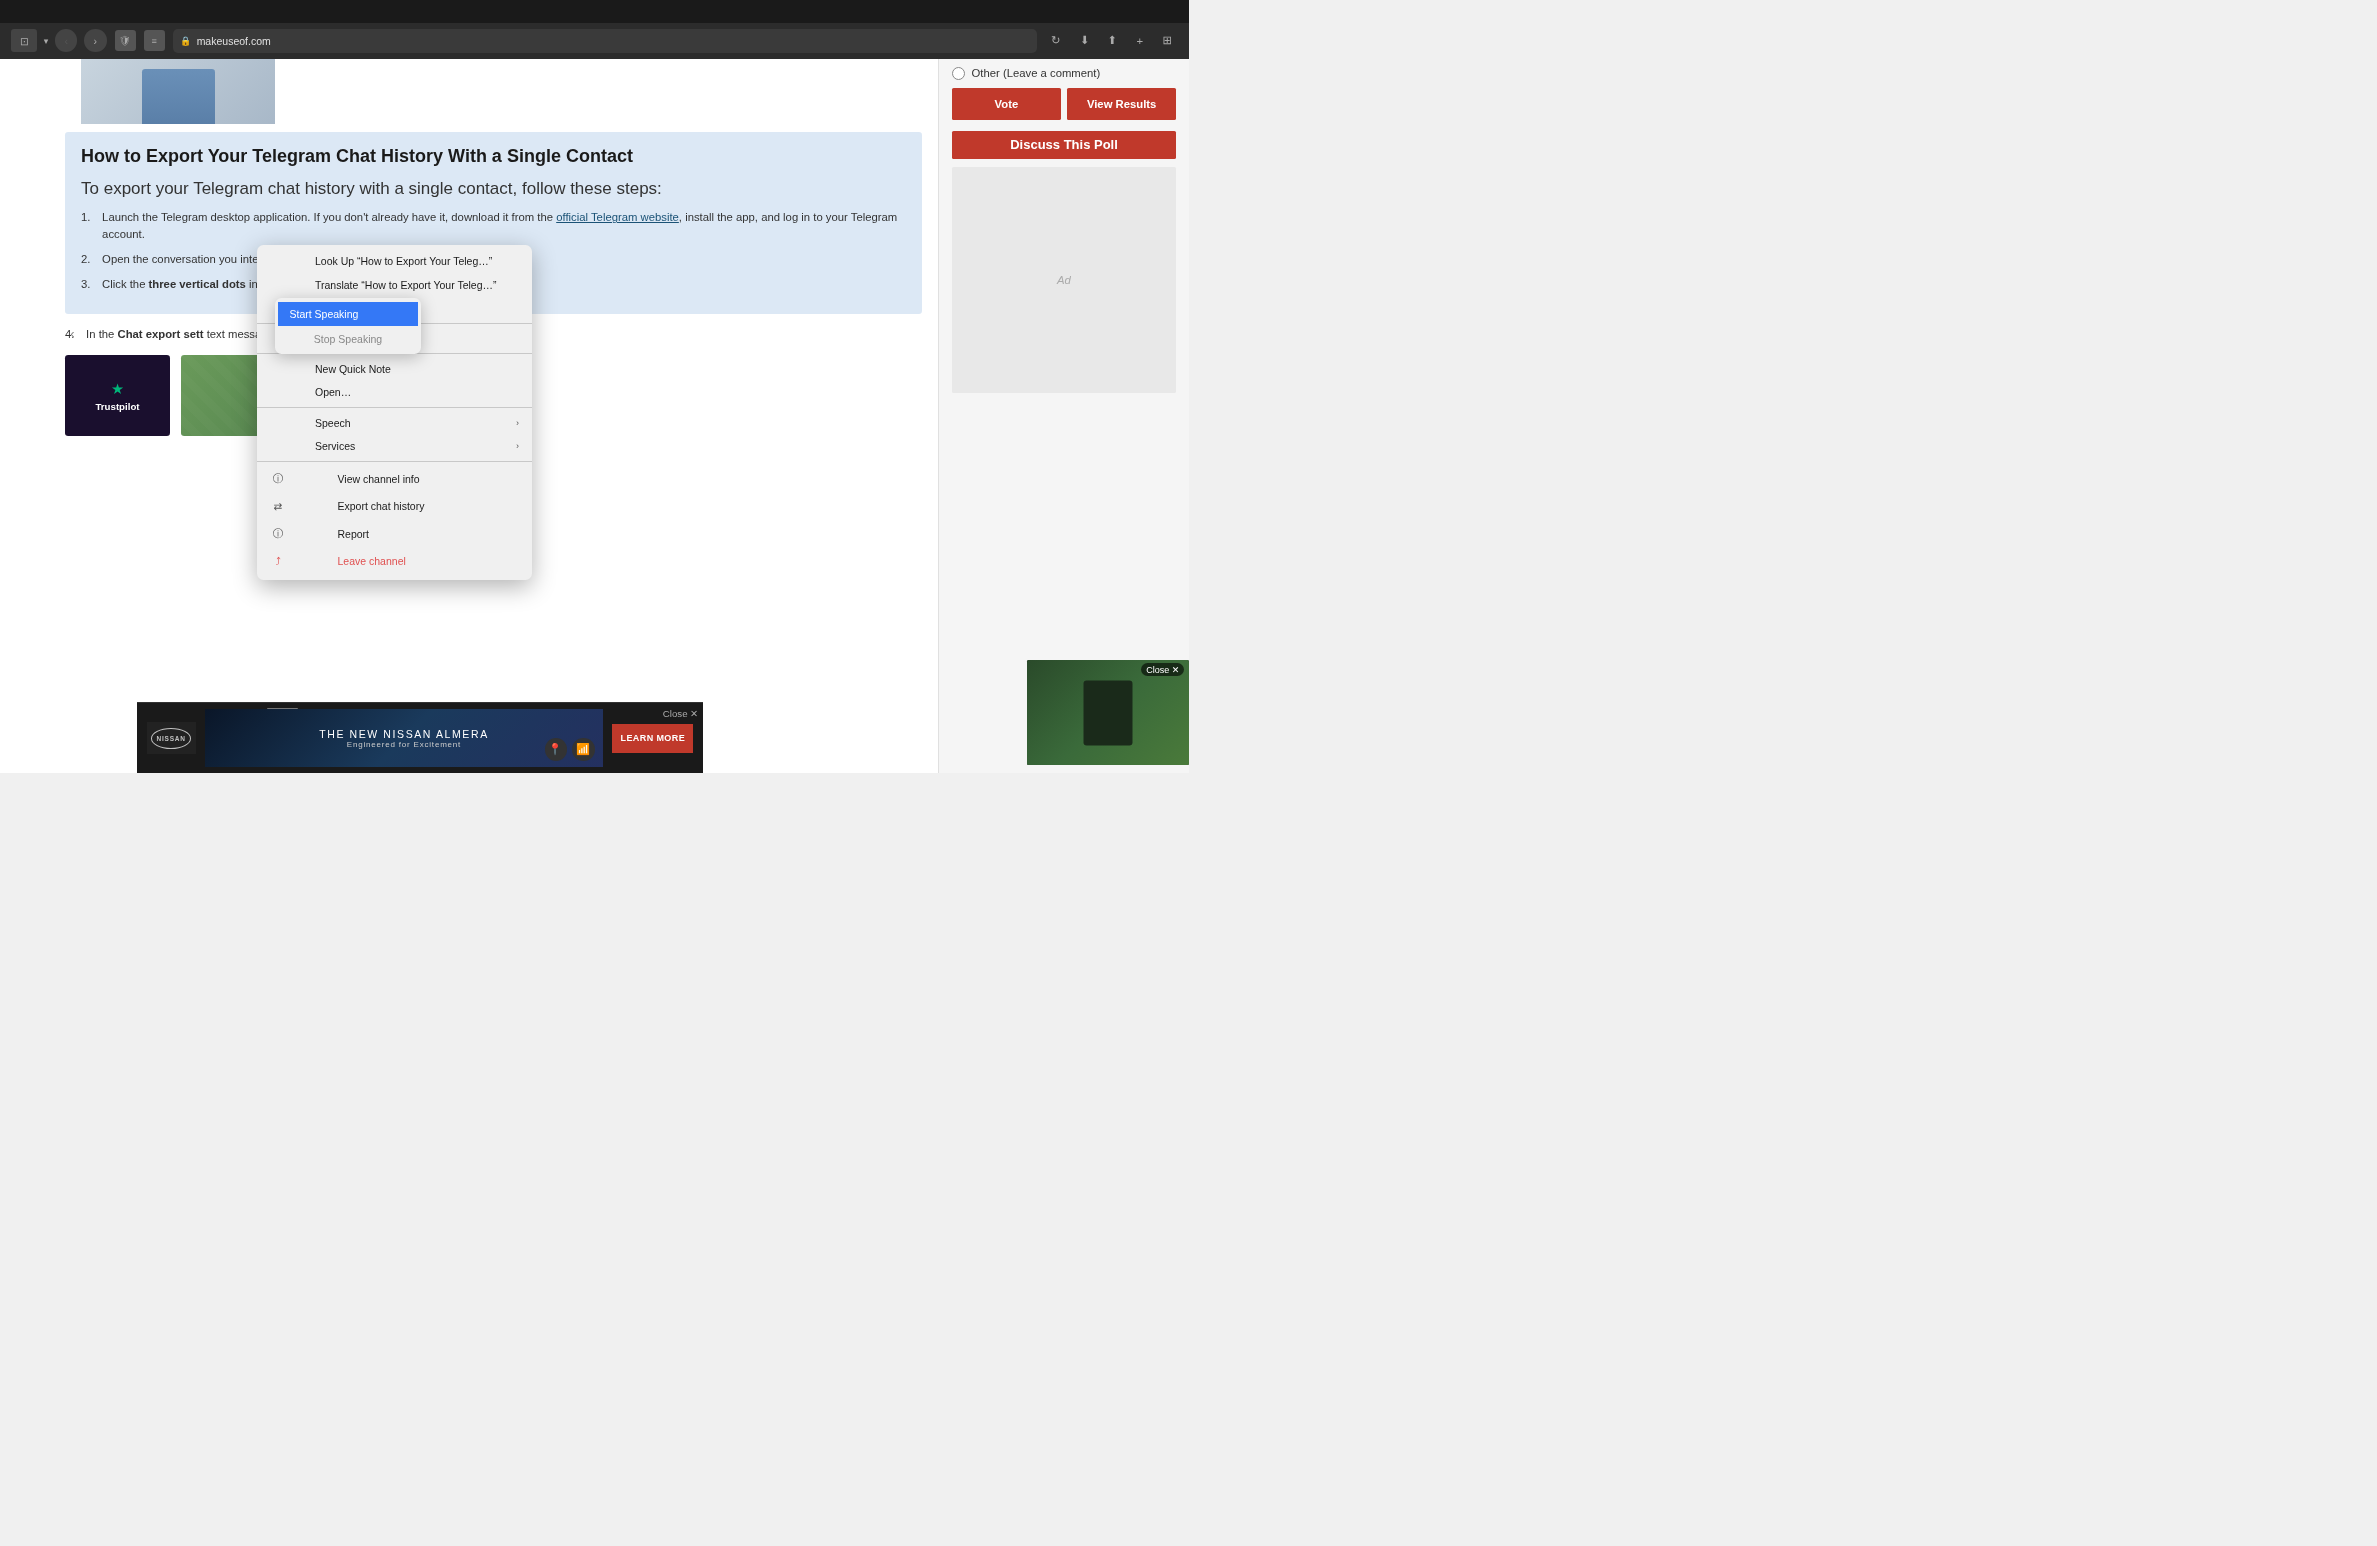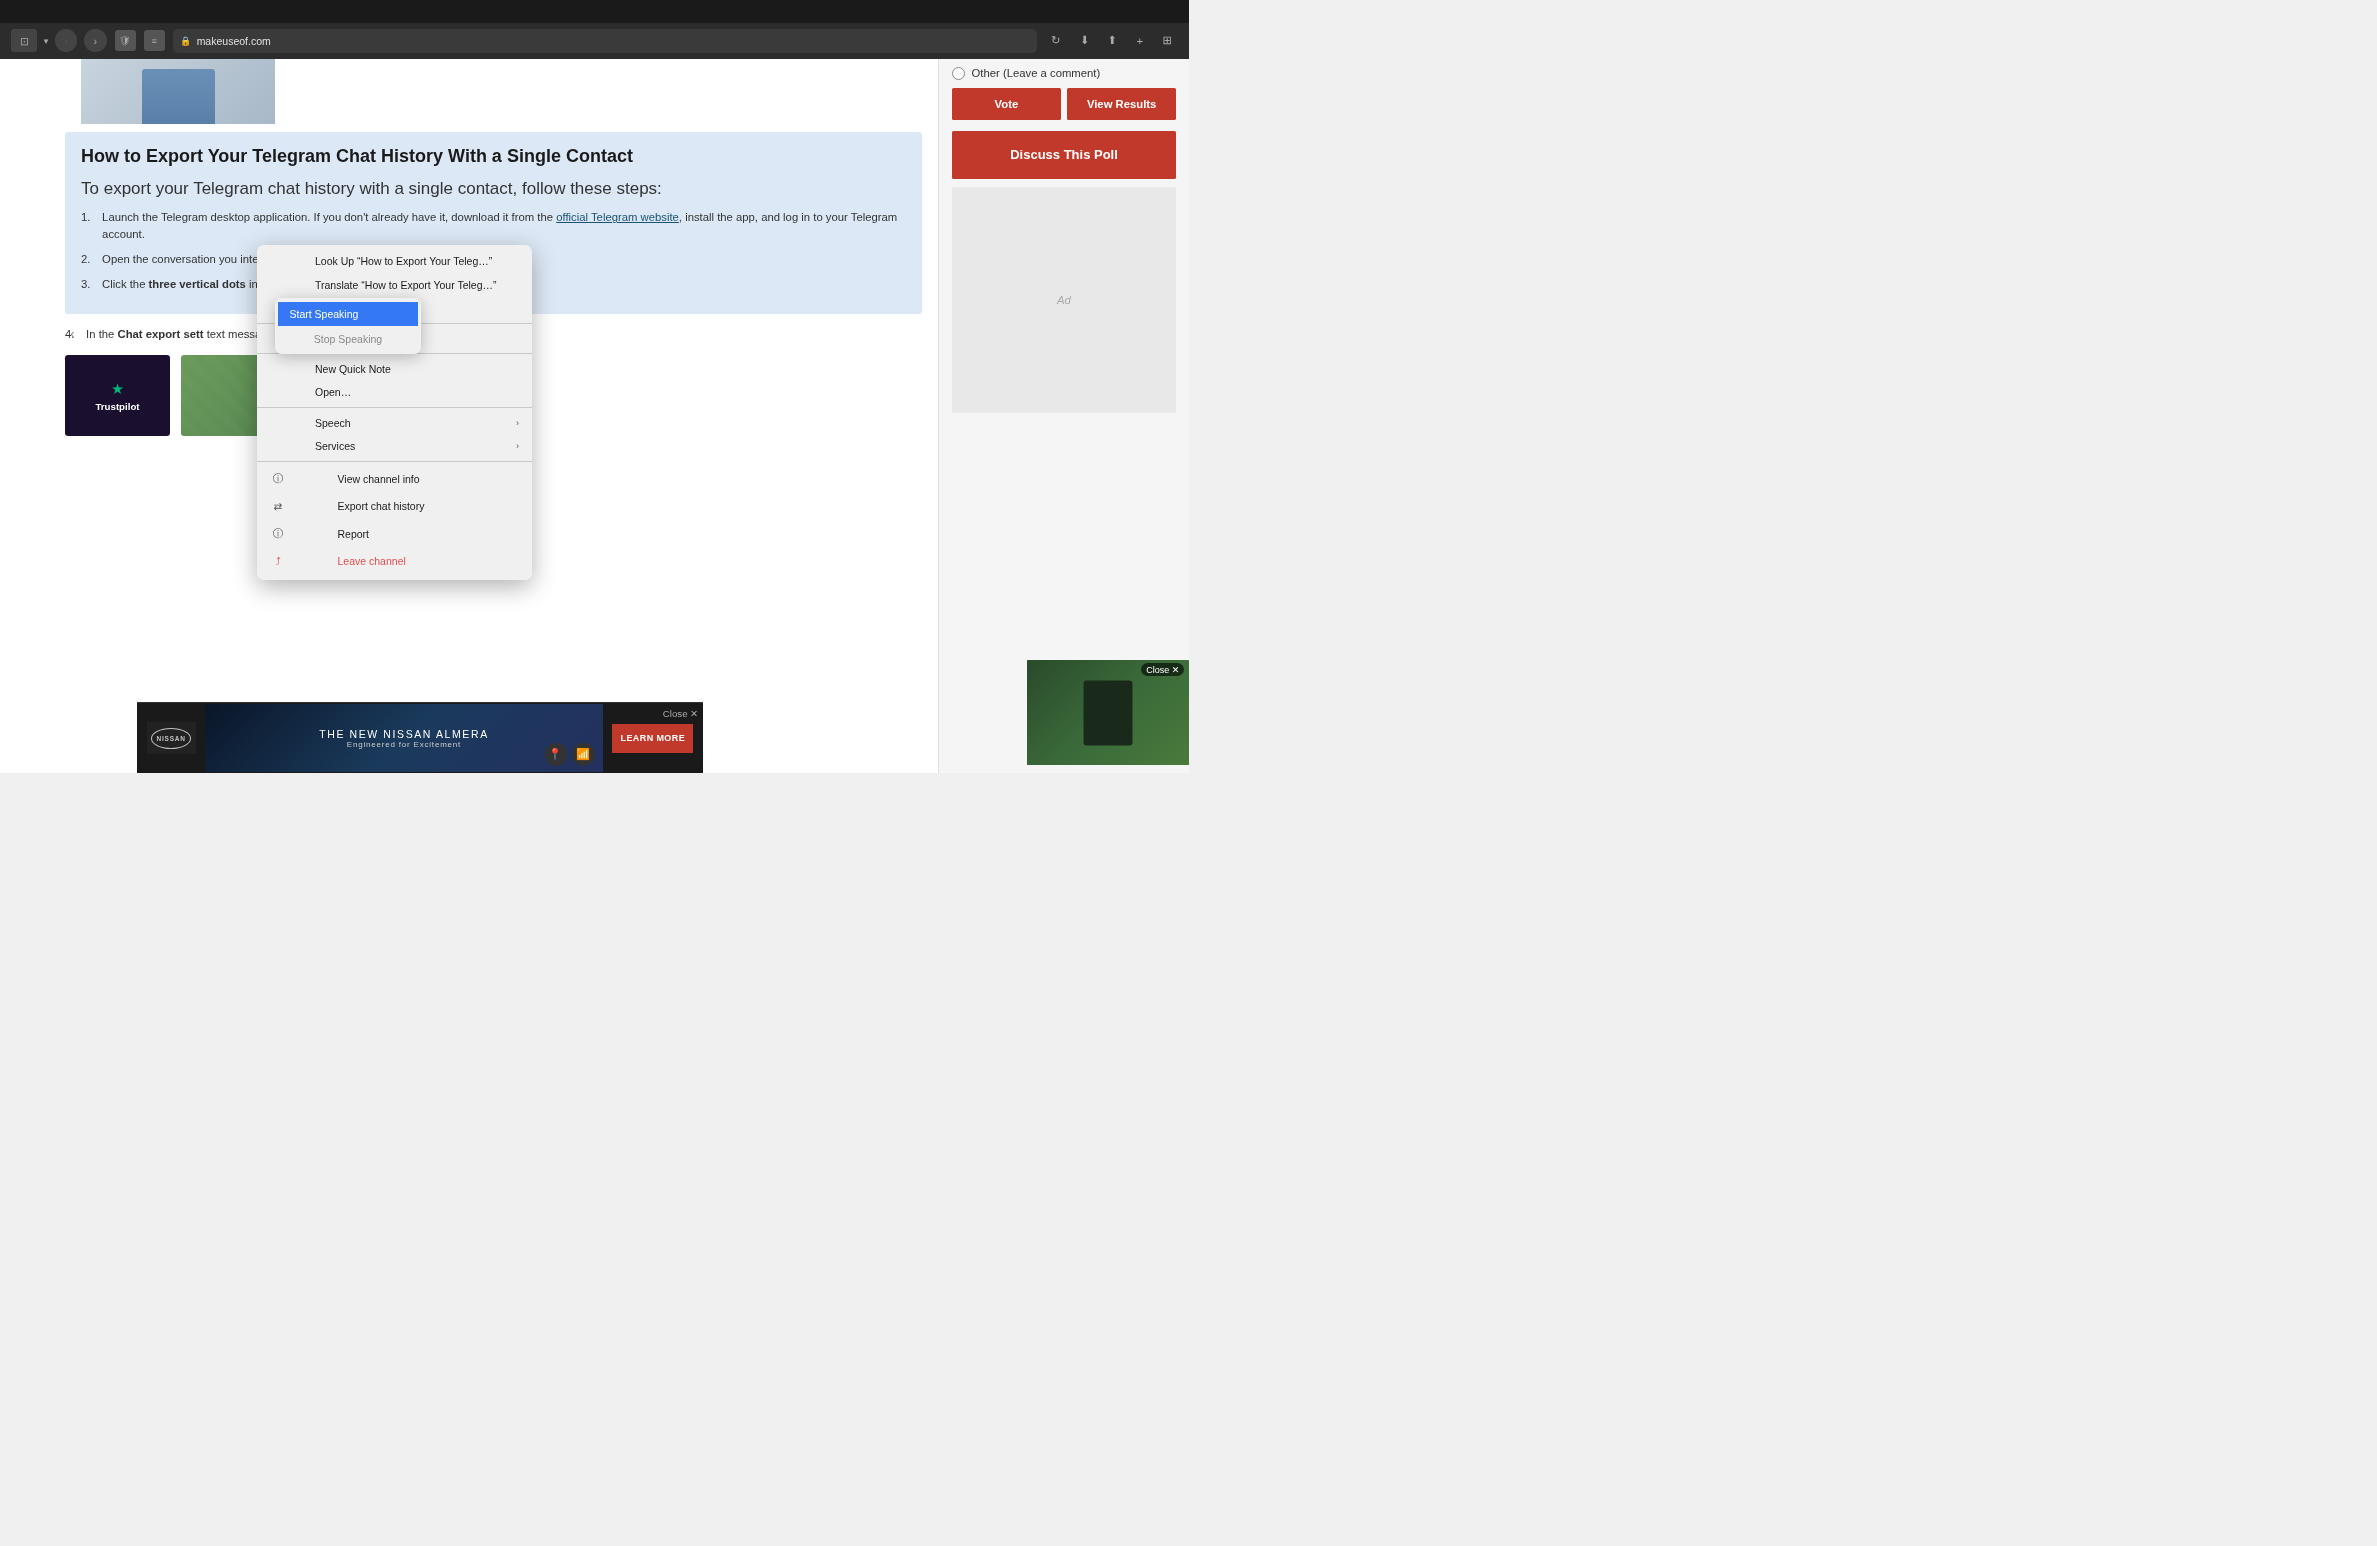--- a/index.html
+++ b/index.html
@@ -241,21 +241,21 @@
       color: #fff;
       border: none;
       border-radius: 1.6px;
       font-size: 11.3px;
       font-weight: 600;
       cursor: pointer;
     }
 
     .discuss-btn {
       width: 100%;
-      height: 48px;
+      height: 28px;
       background: #c0392b;
       color: #fff;
       border: none;
       border-radius: 1.6px;
       font-size: 13px;
       font-weight: 600;
       cursor: pointer;
       margin-top: 3.2px;
     }
 
@@ -406,21 +406,21 @@
       display: flex;
       align-items: center;
       justify-content: center;
       font-size: 6.5px;
       font-weight: 700;
       color: #c0c0c0;
       letter-spacing: 0.8px;
     }
     .ad-banner-image {
       flex: 1;
-      height: 68px;
+      height: 58px;
       background: linear-gradient(135deg, #0a1628 0%, #1a3a5c 50%, #243060 100%);
       display: flex;
       align-items: center;
       justify-content: center;
       position: relative;
       overflow: hidden;
     }
     .ad-banner-cta {
       width: 81px;
       height: 29px;

